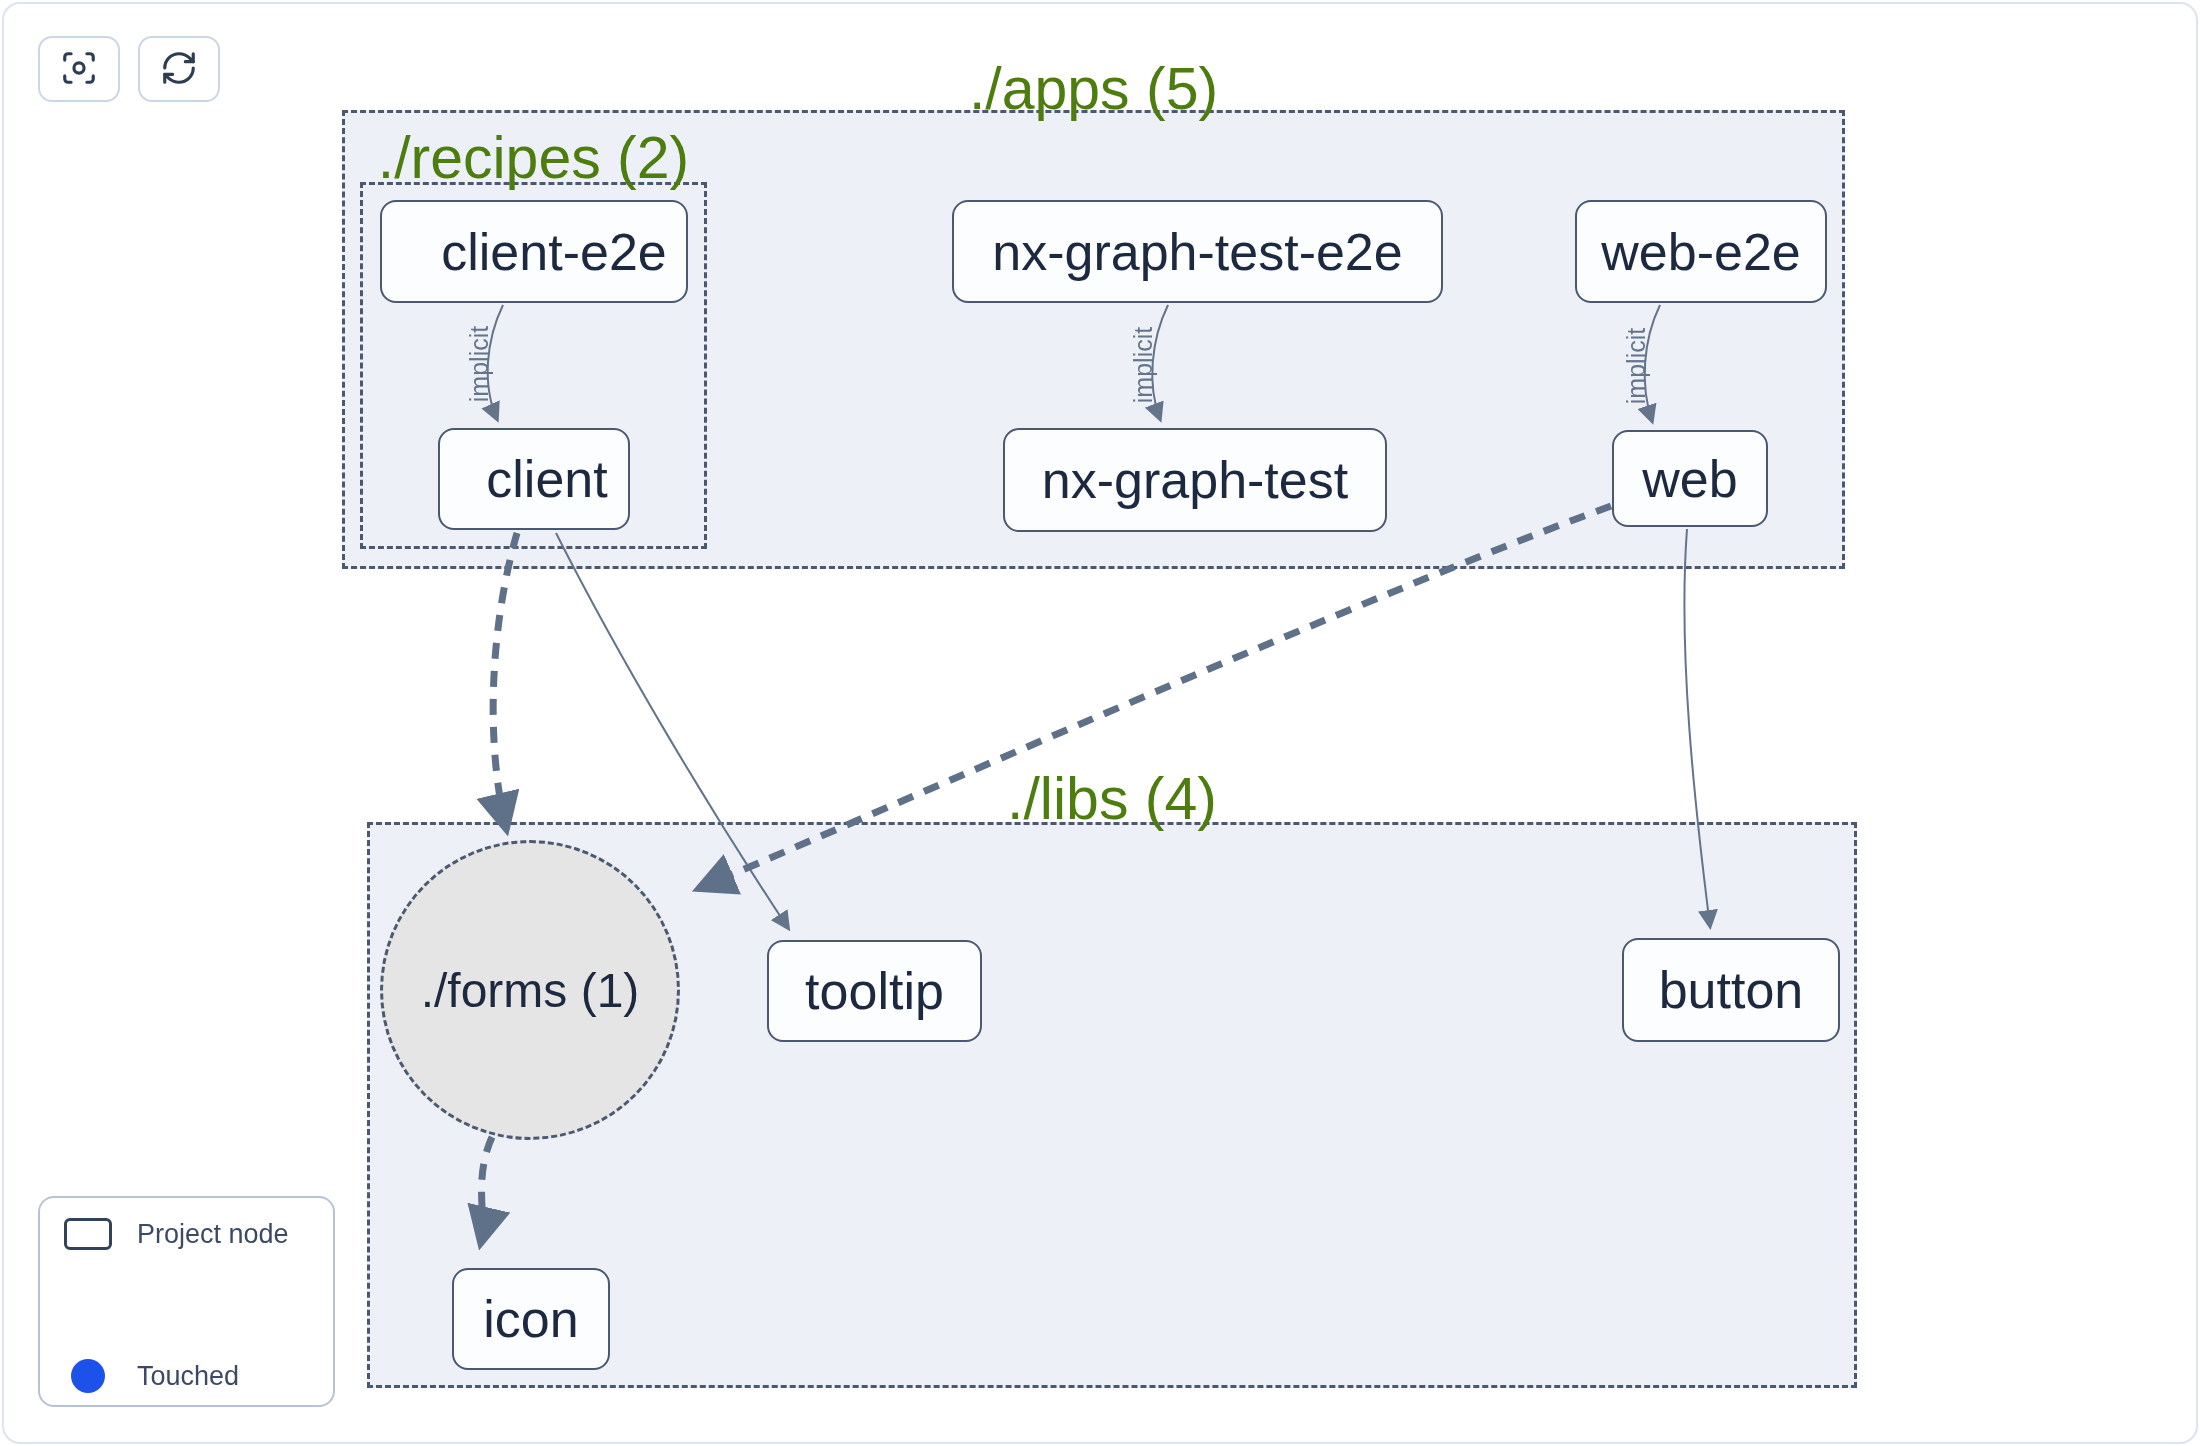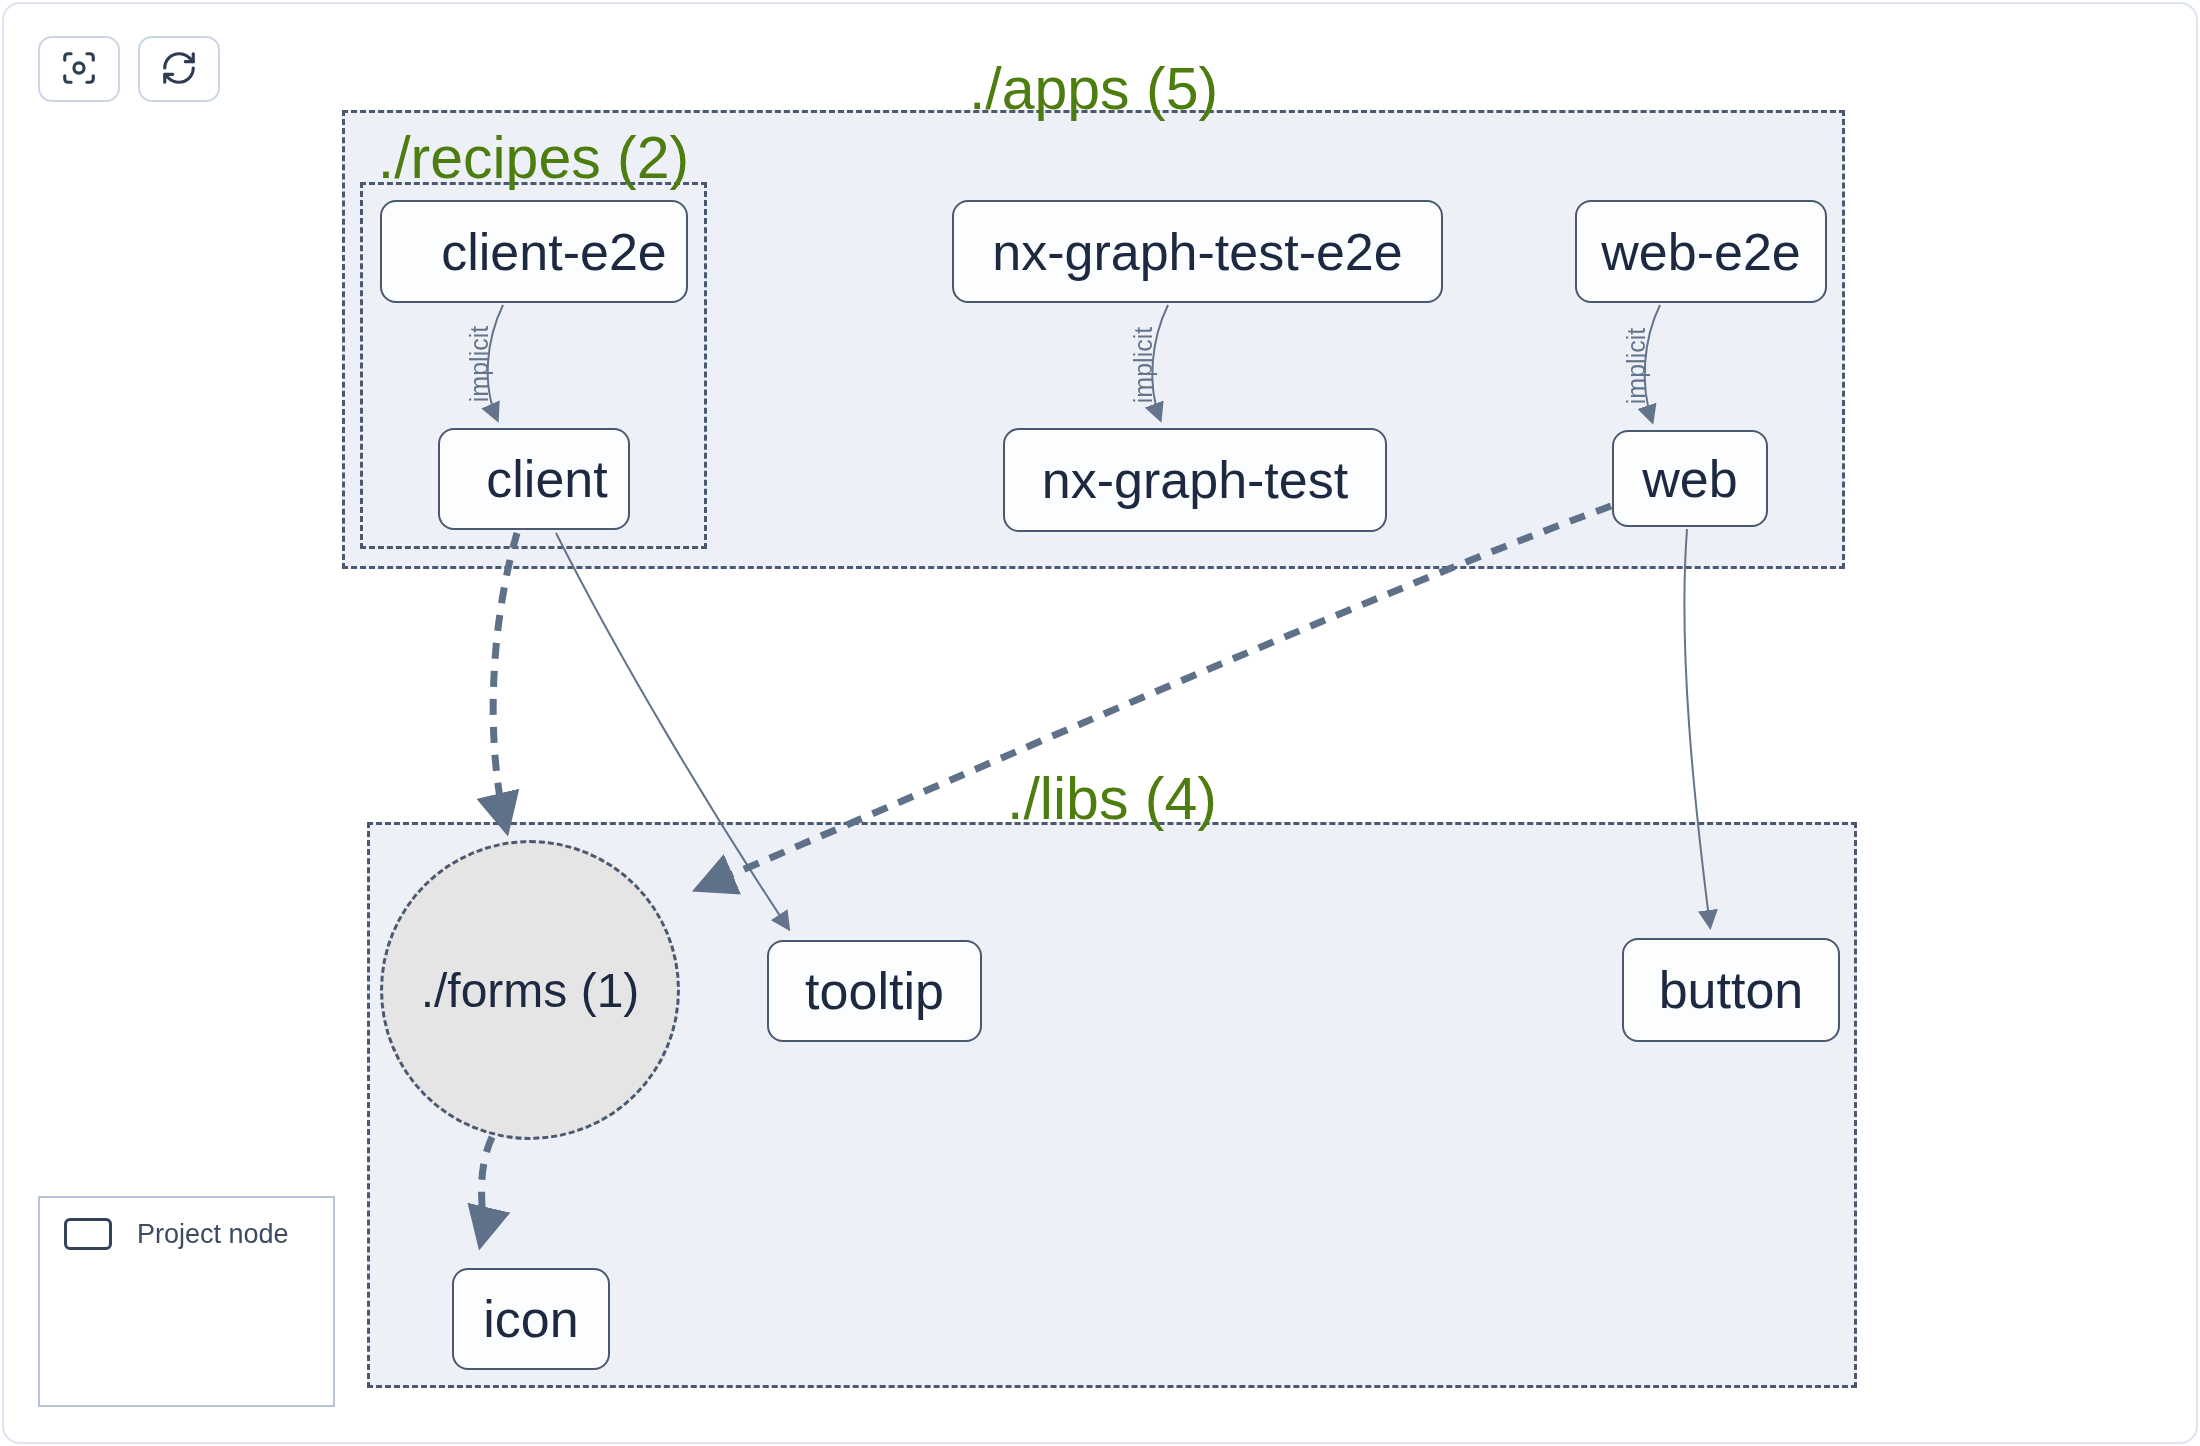--- a/index.html
+++ b/index.html
@@ -6,21 +6,21 @@
   body{width:2200px;height:1446px;position:relative;font-family:"Liberation Sans","DejaVu Sans",sans-serif;overflow:hidden;}
   .panel{position:absolute;inset:2px;border:2px solid #dde3f0;border-radius:18px;background:#ffffff;}
   .toolbar-btn{position:absolute;width:82px;height:66px;background:#fff;border:2px solid #ccd7e6;border-radius:14px;display:flex;align-items:center;justify-content:center;box-sizing:border-box;cursor:pointer;}
   .toolbar-btn svg{width:38px;height:38px;stroke:#2f3d53;fill:none;stroke-width:2;stroke-linecap:round;stroke-linejoin:round;}
   .container-box{position:absolute;border:3px dashed #4a5870;background:#edf1f7;box-sizing:border-box;}
   .container-label{position:absolute;font-size:59px;line-height:45px;color:#4d7c0f;text-align:center;white-space:nowrap;z-index:3;}
   .node{position:absolute;background:#fbfdfe;border:2px solid #4a5870;border-radius:16px;box-sizing:border-box;display:flex;align-items:center;justify-content:center;font-size:52px;color:#1d2940;z-index:4;cursor:pointer;}
   .composite-circle{position:absolute;width:300px;height:300px;border:3px dashed #4a5870;border-radius:50%;background:#e5e5e5;box-sizing:border-box;display:flex;align-items:center;justify-content:center;font-size:48px;color:#1d2940;z-index:4;cursor:pointer;}
   .edges-layer{position:absolute;left:0;top:0;width:2200px;height:1446px;z-index:5;pointer-events:none;}
   .edge-label-text{font-size:25px;fill:#64748b;}
-  .legend{position:absolute;left:38px;top:1196px;width:297px;height:211px;background:#fff;border:2px solid #b7c3d4;border-radius:0;box-sizing:border-box;z-index:6;}
+  .legend{position:absolute;left:38px;top:1196px;width:297px;height:211px;background:#fff;border:2px solid #b7c3d4;border-radius:16px;box-sizing:border-box;z-index:6;}
   .legend-row{position:absolute;left:0;width:100%;height:48px;display:flex;align-items:center;}
   .legend-icon{position:absolute;left:48px;transform:translateX(-50%);box-sizing:border-box;}
   .legend-label{position:absolute;left:97px;font-size:27px;color:#3c4a63;white-space:nowrap;}
   .li-rect{width:48px;height:32px;border:3px solid #324258;border-radius:6px;background:#fff;}
   .li-dashed-circle{width:34px;height:34px;border:3px dashed #324258;border-radius:50%;background:#fff;}
   .li-affected{width:34px;height:34px;border:2px dotted #c9d2dc;border-radius:50%;background:#edf0f4;}
   .li-touched{width:34px;height:34px;border-radius:50%;background:#1c51ea;}
 </style>
 </head>
 <body>
@@ -94,13 +94,17 @@
   <path d="M 517,533 C 492,620 484,735 506,828" stroke="#5f7089" stroke-width="7" stroke-dasharray="16 12" fill="none" marker-end="url(#arrow-thick)"></path>
   <path d="M 1611,506 C 1380,590 880,812 700,888" stroke="#5f7089" stroke-width="7" stroke-dasharray="16 12" fill="none" marker-end="url(#arrow-thick)"></path>
   <path d="M 492,1137 C 473,1180 487,1216 481,1242" stroke="#5f7089" stroke-width="7" stroke-dasharray="16 12" fill="none" marker-end="url(#arrow-thick)"></path>
 </svg>
 
 <div class="legend">
   <div class="legend-row" style="top:12px;">
     <span class="legend-icon li-rect"></span>
     <span class="legend-label">Project node</span>
   </div>
+  <div class="legend-row" style="top:154px;">
+    <span class="legend-icon li-touched"></span>
+    <span class="legend-label">Touched</span>
+  </div>
 </div>
 
 </body></html>

